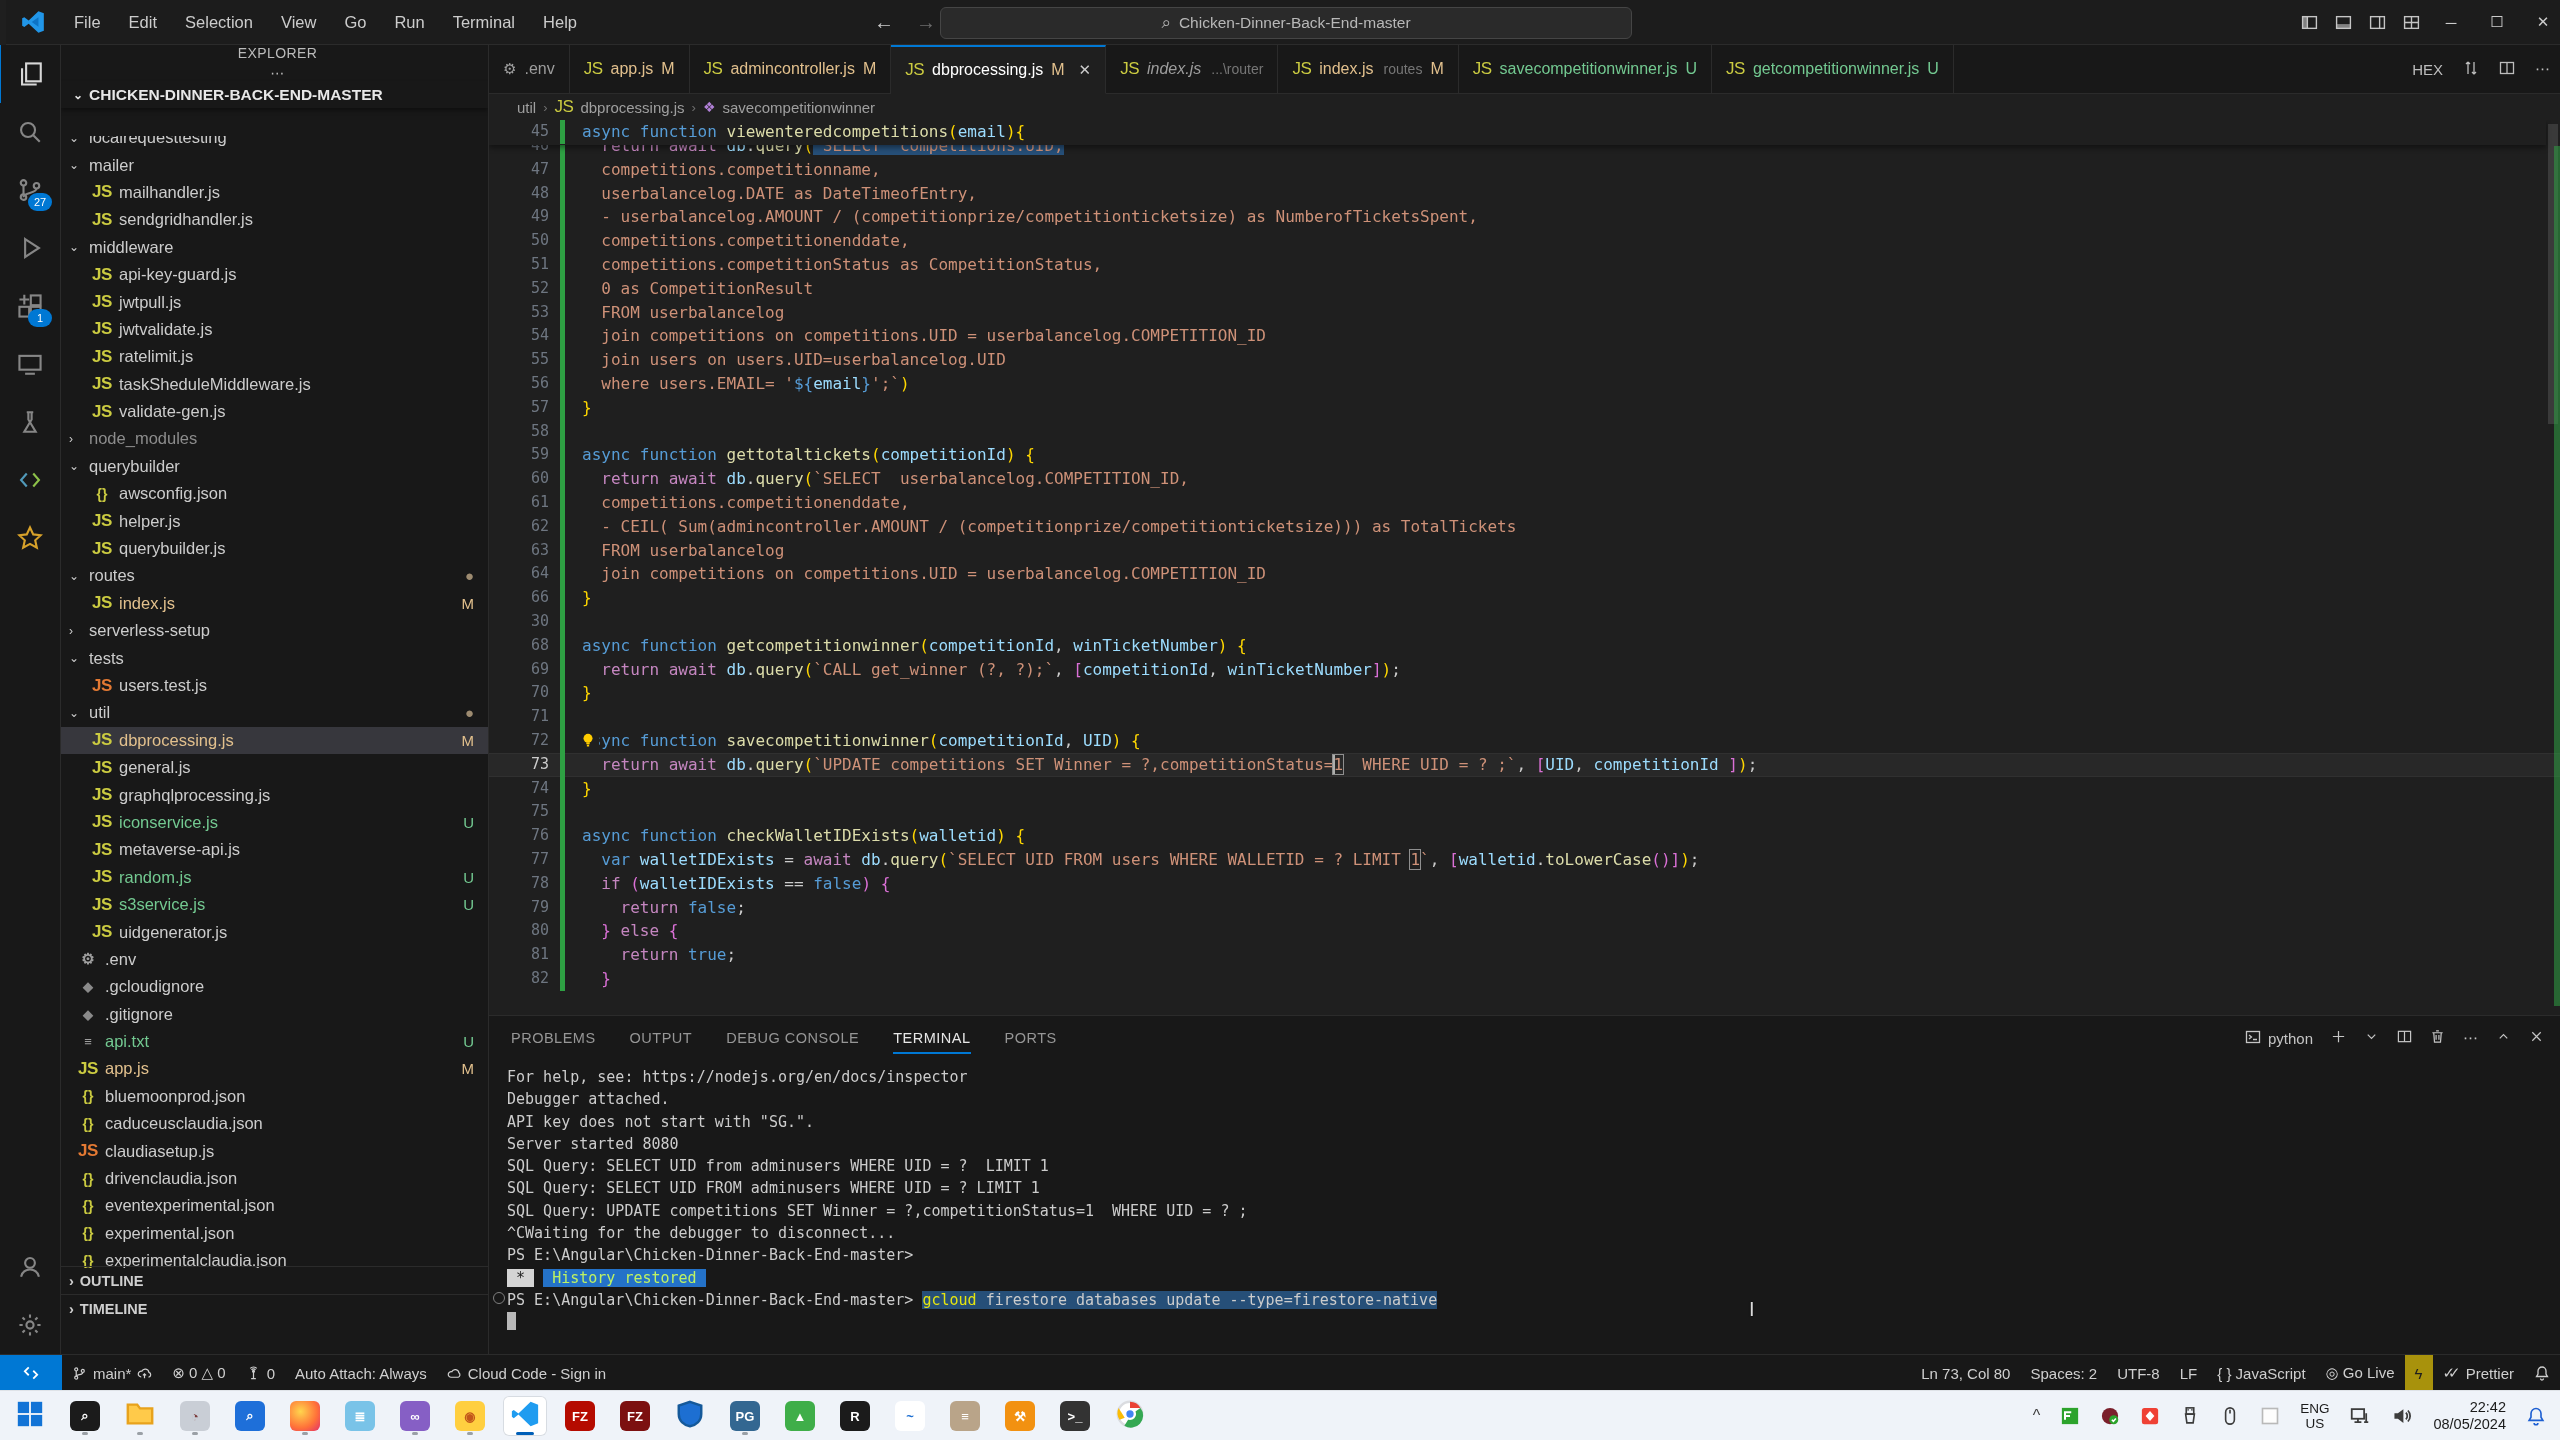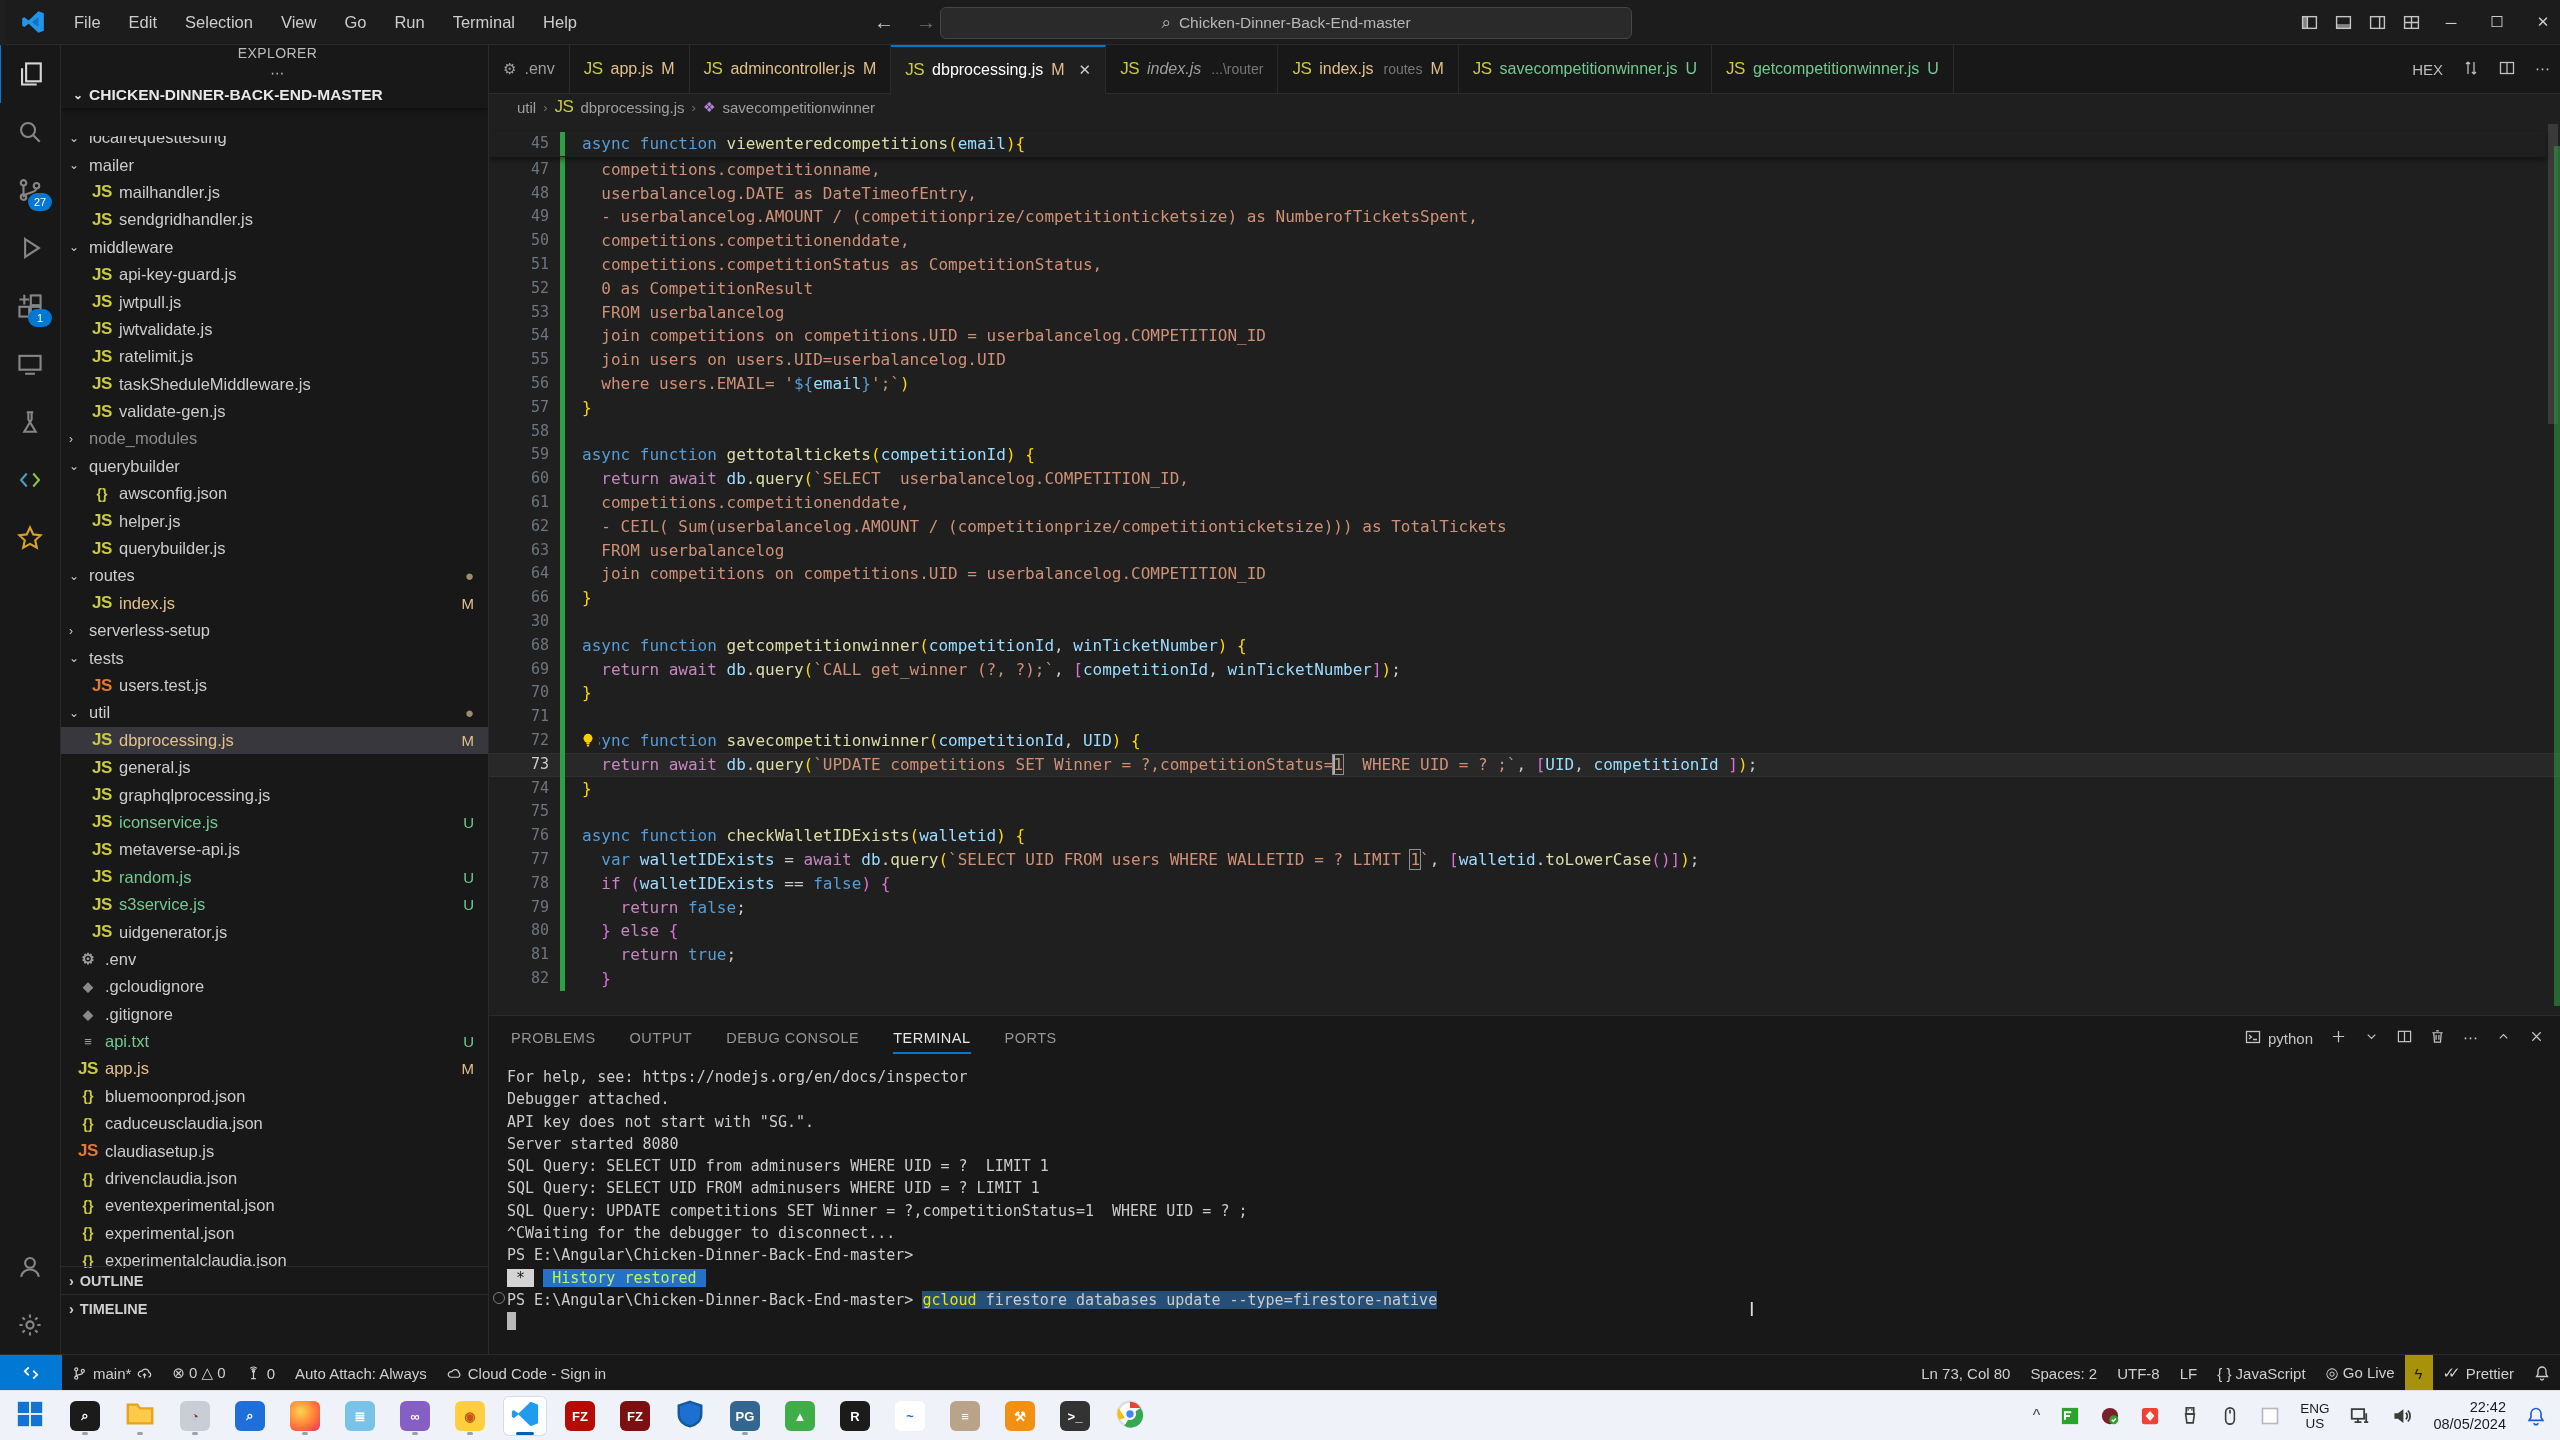--- a/index.html
+++ b/index.html
@@ -78,21 +78,21 @@
   .cline .num{position:absolute;left:0;width:60px;text-align:right;color:#6e7681;font-size:15px;}
   .cline.cur .num{color:#cccccc;}
   .cline .chg{position:absolute;left:71px;width:5px;top:0;bottom:0;background:#2ea043;}
   .cline .ct{position:absolute;left:93px;top:0;}
   .cline.cur{background:rgba(255,255,255,.045);box-shadow:inset 0 1px 0 #303030, inset 0 -1px 0 #303030;}
   .tk.k{color:#569cd6}.tk.c{color:#c586c0}.tk.f{color:#dcdcaa}.tk.v{color:#9cdcfe}
   .tk.s{color:#ce9178}.tk.p{color:#cccccc}.tk.b{color:#ffd700}.tk.m{color:#da70d6}
   .tk.sel{background:#264f78;}
   .tk.hl{box-shadow:0 0 0 1px #8f8f8f;}
   .caret{display:inline-block;width:2px;height:19px;background:#aeafad;vertical-align:-4px;margin-right:-2px;}
-  #sticky{position:absolute;left:0;top:12px;right:14px;height:25px;background:#1f1f1f;z-index:2;
+  #sticky{position:absolute;left:0;top:0;right:14px;height:25px;background:#1f1f1f;z-index:2;
           box-shadow:0 3px 5px rgba(0,0,0,.4);}
   #lines{position:absolute;left:0;top:26px;right:0;bottom:0;}
   #bulb{position:absolute;left:88px;width:22px;height:22px;z-index:1;background:#1f1f1f;color:#ffcc00;
         font-size:15px;display:flex;align-items:center;justify-content:center;}
   #vscroll{position:absolute;right:2px;top:4px;width:10px;height:300px;background:rgba(121,121,121,.3);}
   #ruler{position:absolute;right:0;top:26px;width:6px;height:860px;background:linear-gradient(#2ea043,#2ea043);opacity:.55;}
 
   
   #panel{height:338px;background:#181818;border-top:1px solid #2b2b2b;position:relative;}
   #panel-tabs{height:44px;display:flex;align-items:center;gap:34px;padding-left:22px;font-size:14.5px;letter-spacing:.5px;color:#969696;}
@@ -546,21 +546,21 @@
             <div class="cline mono"><span class="num">52</span><span class="chg"></span><span class="ct"><span class="tk s">  0 as CompetitionResult</span></span></div>
             <div class="cline mono"><span class="num">53</span><span class="chg"></span><span class="ct"><span class="tk s">  FROM userbalancelog</span></span></div>
             <div class="cline mono"><span class="num">54</span><span class="chg"></span><span class="ct"><span class="tk s">  join competitions on competitions.UID = userbalancelog.COMPETITION_ID</span></span></div>
             <div class="cline mono"><span class="num">55</span><span class="chg"></span><span class="ct"><span class="tk s">  join users on users.UID=userbalancelog.UID</span></span></div>
             <div class="cline mono"><span class="num">56</span><span class="chg"></span><span class="ct"><span class="tk s">  where users.EMAIL= '</span><span class="tk k">${</span><span class="tk v">email</span><span class="tk k">}</span><span class="tk s">';`</span><span class="tk b">)</span></span></div>
             <div class="cline mono"><span class="num">57</span><span class="chg"></span><span class="ct"><span class="tk b">}</span></span></div>
             <div class="cline mono"><span class="num">58</span><span class="chg"></span><span class="ct"></span></div>
             <div class="cline mono"><span class="num">59</span><span class="chg"></span><span class="ct"><span class="tk k">async </span><span class="tk k">function </span><span class="tk f">gettotaltickets</span><span class="tk b">(</span><span class="tk v">competitionId</span><span class="tk b">) {</span></span></div>
             <div class="cline mono"><span class="num">60</span><span class="chg"></span><span class="ct"><span class="tk p">  </span><span class="tk c">return </span><span class="tk c">await </span><span class="tk v">db</span><span class="tk p">.</span><span class="tk f">query</span><span class="tk b">(</span><span class="tk s">`SELECT  userbalancelog.COMPETITION_ID,</span></span></div>
             <div class="cline mono"><span class="num">61</span><span class="chg"></span><span class="ct"><span class="tk s">  competitions.competitionenddate,</span></span></div>
-            <div class="cline mono"><span class="num">62</span><span class="chg"></span><span class="ct"><span class="tk s">  - CEIL( Sum(userbalancelog.AMOUNT / (competitionprize/competitionticketsize))) as TotalTickets</span></span></div>
+            <div class="cline mono"><span class="num">62</span><span class="chg"></span><span class="ct"><span class="tk s">  - CEIL( Sum(admincontroller.AMOUNT / (competitionprize/competitionticketsize))) as TotalTickets</span></span></div>
             <div class="cline mono"><span class="num">63</span><span class="chg"></span><span class="ct"><span class="tk s">  FROM userbalancelog</span></span></div>
             <div class="cline mono"><span class="num">64</span><span class="chg"></span><span class="ct"><span class="tk s">  join competitions on competitions.UID = userbalancelog.COMPETITION_ID</span></span></div>
             <div class="cline mono"><span class="num">66</span><span class="chg"></span><span class="ct"><span class="tk b">}</span></span></div>
             <div class="cline mono"><span class="num">30</span><span class="chg"></span><span class="ct"></span></div>
             <div class="cline mono"><span class="num">68</span><span class="chg"></span><span class="ct"><span class="tk k">async </span><span class="tk k">function </span><span class="tk f">getcompetitionwinner</span><span class="tk b">(</span><span class="tk v">competitionId</span><span class="tk p">, </span><span class="tk v">winTicketNumber</span><span class="tk b">) {</span></span></div>
             <div class="cline mono"><span class="num">69</span><span class="chg"></span><span class="ct"><span class="tk p">  </span><span class="tk c">return </span><span class="tk c">await </span><span class="tk v">db</span><span class="tk p">.</span><span class="tk f">query</span><span class="tk b">(</span><span class="tk s">`CALL get_winner (?, ?);`</span><span class="tk p">, </span><span class="tk m">[</span><span class="tk v">competitionId</span><span class="tk p">, </span><span class="tk v">winTicketNumber</span><span class="tk m">]</span><span class="tk b">)</span><span class="tk p">;</span></span></div>
             <div class="cline mono"><span class="num">70</span><span class="chg"></span><span class="ct"><span class="tk b">}</span></span></div>
             <div class="cline mono"><span class="num">71</span><span class="chg"></span><span class="ct"></span></div>
             <div class="cline mono"><span class="num">72</span><span class="chg"></span><span class="ct"><span class="tk k">async </span><span class="tk k">function </span><span class="tk f">savecompetitionwinner</span><span class="tk b">(</span><span class="tk v">competitionId</span><span class="tk p">, </span><span class="tk v">UID</span><span class="tk b">) {</span></span><span id="bulb"><svg width="18" height="18" viewBox="0 0 16 16" fill="none" stroke="currentColor" stroke-width="1.3" xmlns="http://www.w3.org/2000/svg">
                   <circle cx="8" cy="6.5" r="4" fill="#ffcc00" stroke="none"></circle>

